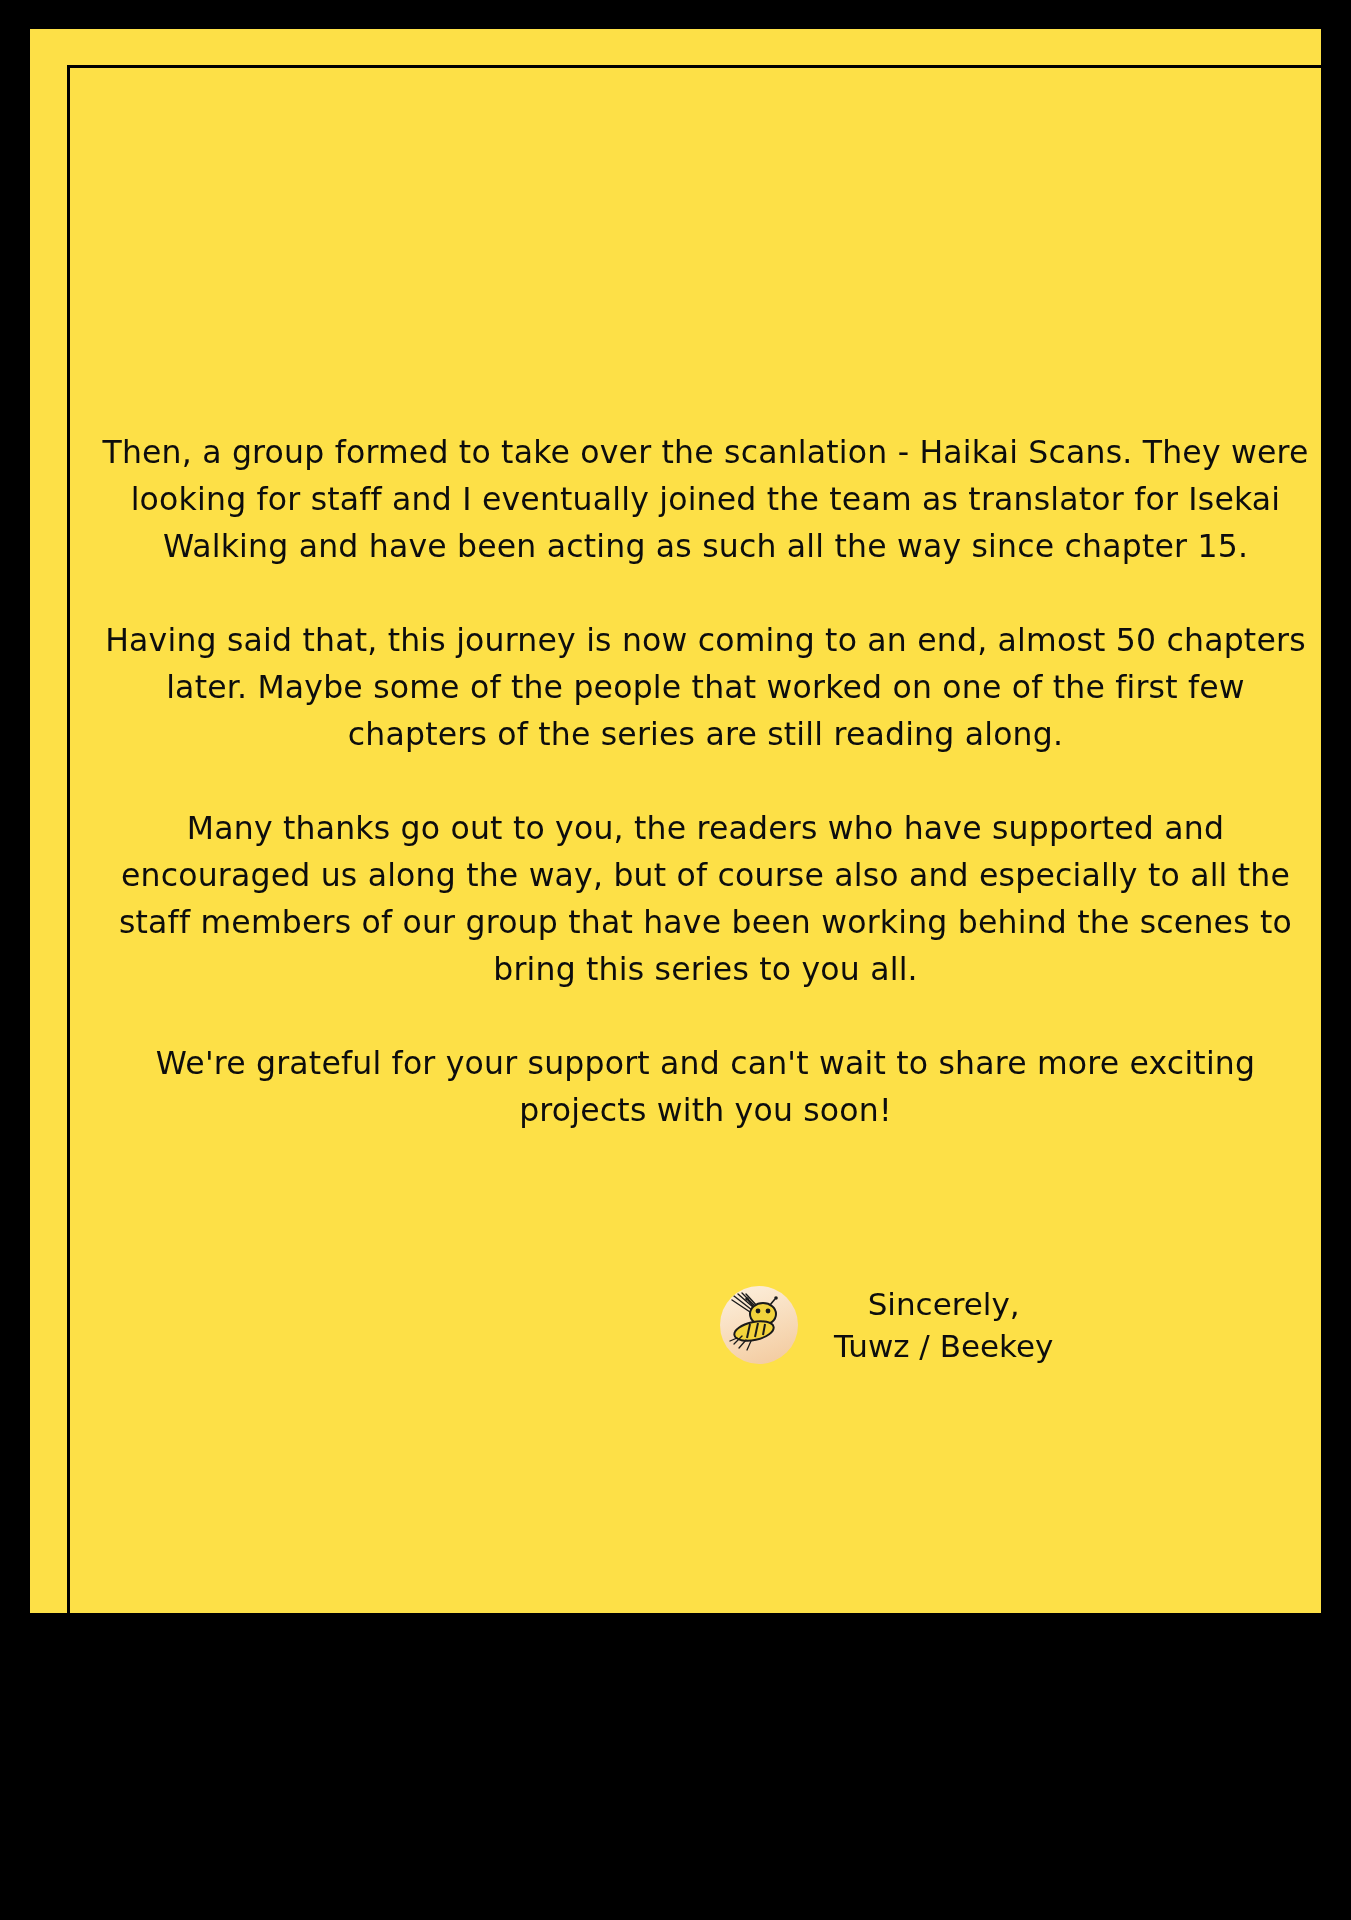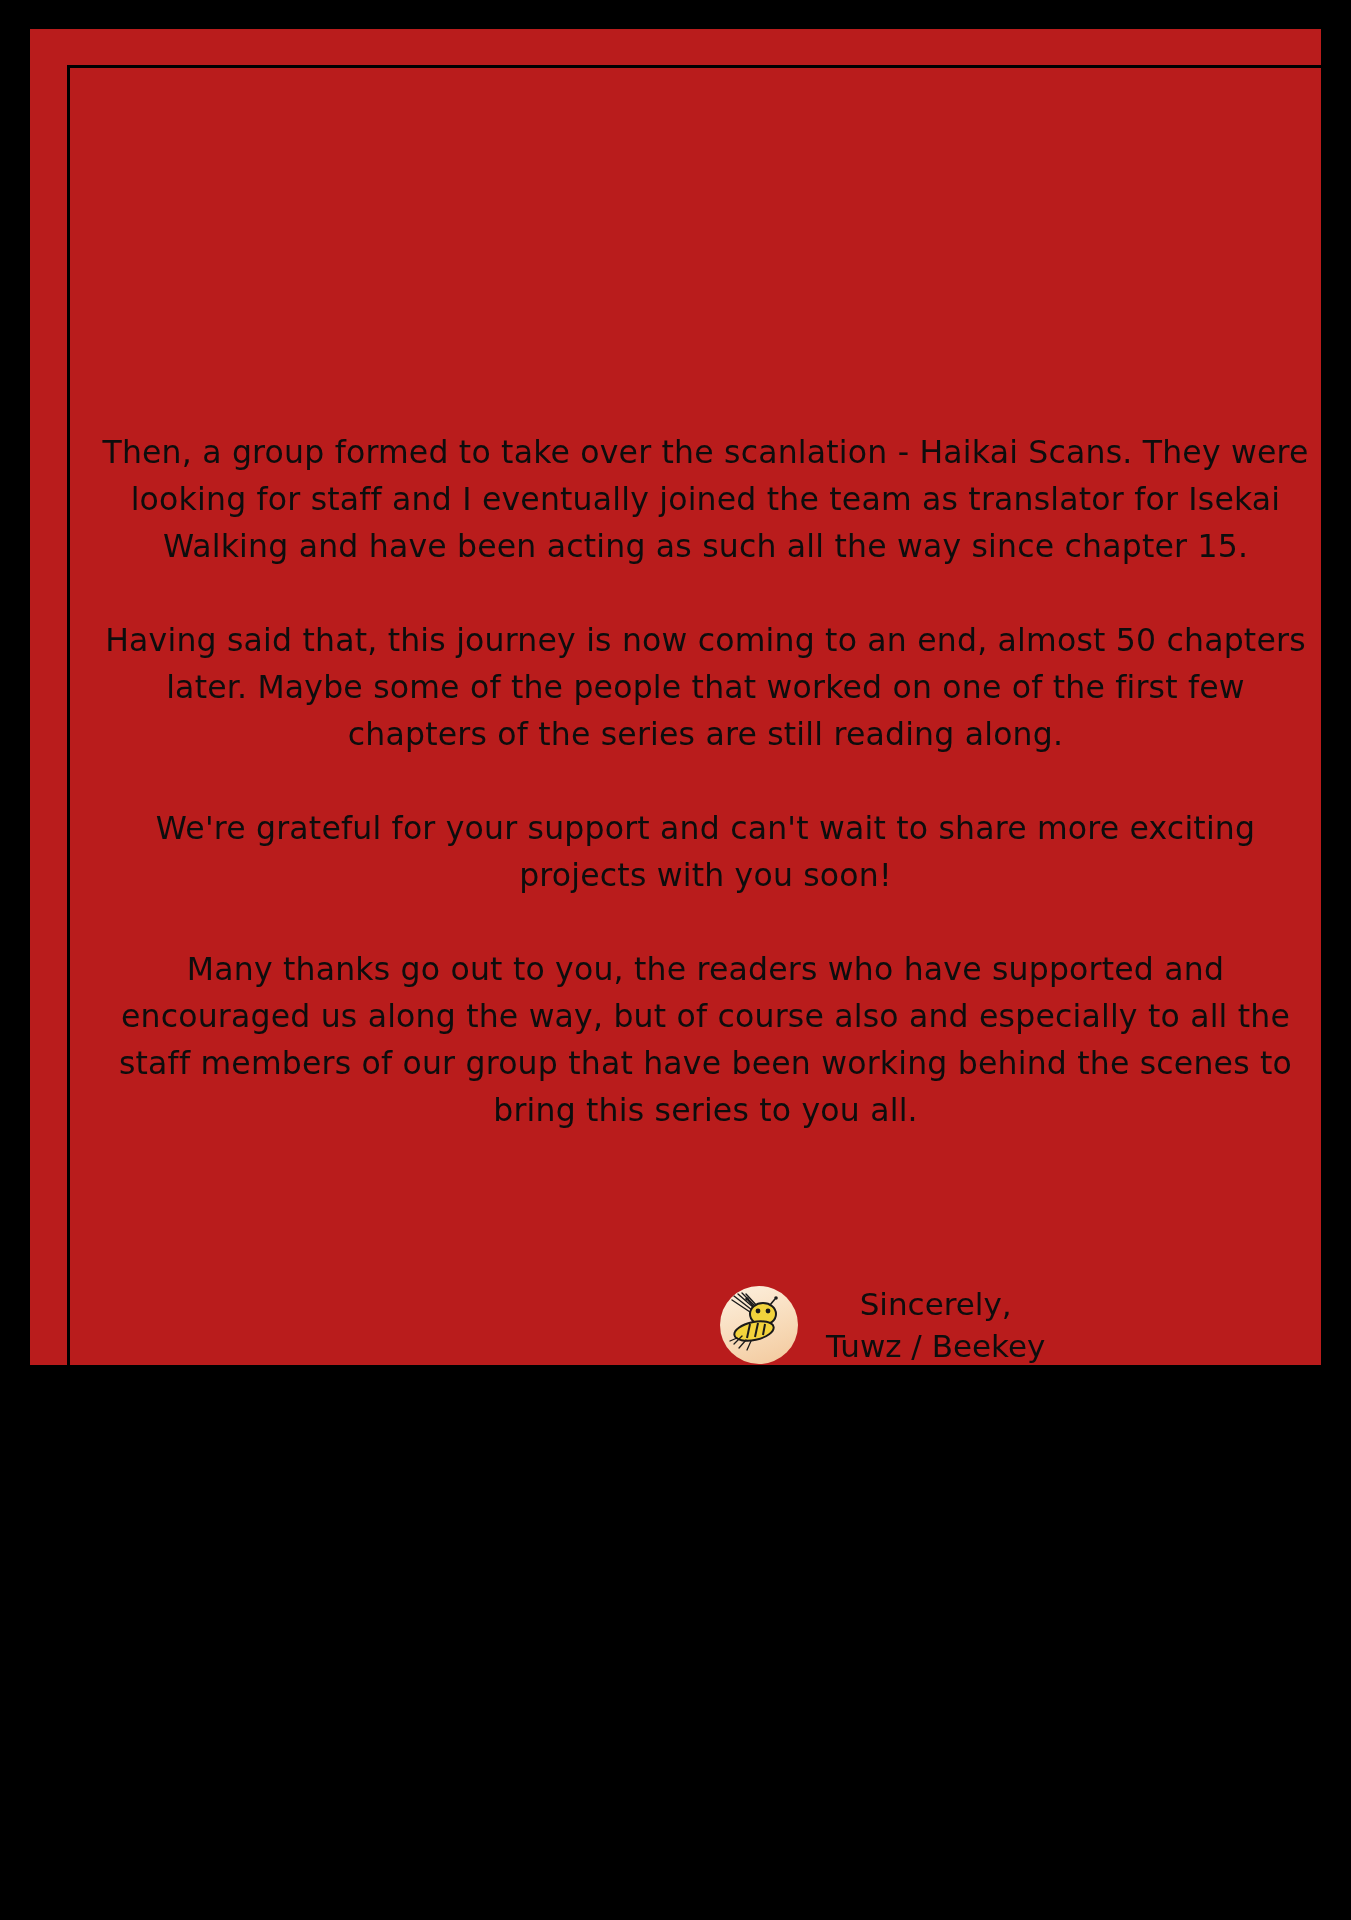--- a/index.html
+++ b/index.html
@@ -20,22 +20,22 @@
     width: 1351px;
     height: 1920px;
     background: #000000;
     box-sizing: border-box;
   }
   .paper {
     position: absolute;
     left: 30px;
     top: 29px;
     width: 1291px;
-    height: 1336px;
-    background: #b91c1c;
+    height: 1584px;
+    background: #fde047;
     box-sizing: border-box;
   }
   .inner-border {
     position: absolute;
     left: 37px;
     top: 36px;
     width: 1277px;
     height: 1848px;
     border: 3px solid #000000;
     box-sizing: border-box;
@@ -63,21 +63,21 @@
     margin-bottom: 0;
   }
   .signature-block {
     position: absolute;
     left: 690px;
     top: 1254px;
     width: 420px;
     display: flex;
     flex-direction: row;
     align-items: center;
-    gap: 28px;
+    gap: 36px;
   }
   .bee-avatar {
     width: 78px;
     height: 78px;
     border-radius: 50%;
     background: linear-gradient(160deg, #fdf1e0 0%, #f7d9b6 60%, #f2c89c 100%);
     position: relative;
     overflow: hidden;
     flex: 0 0 auto;
   }
@@ -102,22 +102,22 @@
 </head>
 <body>
 
 <div class="page">
   <div class="paper">
     <div class="inner-border"></div>
 
     <div class="content">
       <p class="para">Then, a group formed to take over the scanlation - Haikai Scans. They were looking for staff and I eventually joined the team as translator for Isekai Walking and have been acting as such all the way since chapter 15.</p>
       <p class="para">Having said that, this journey is now coming to an end, almost 50 chapters later. Maybe some of the people that worked on one of the first few chapters of the series are still reading along.</p>
+      <p class="para">Many thanks go out to you, the readers who have supported and encouraged us along the way, but of course also and especially to all the staff members of our group that have been working behind the scenes to bring this series to you all.</p>
       <p class="para">We're grateful for your support and can't wait to share more exciting projects with you soon!</p>
-      <p class="para">Many thanks go out to you, the readers who have supported and encouraged us along the way, but of course also and especially to all the staff members of our group that have been working behind the scenes to bring this series to you all.</p>
     </div>
 
     <div class="signature-block">
       <div class="bee-avatar">
         <svg width="78" height="78" viewBox="0 0 78 78" aria-hidden="true">
           <g stroke="#1a1a1a" stroke-width="1.4" fill="none" stroke-linecap="round">
             <path d="M12 14 L30 26"></path>
             <path d="M14 10 L32 24"></path>
             <path d="M18 8 L34 22"></path>
             <path d="M22 7 L36 21"></path>

